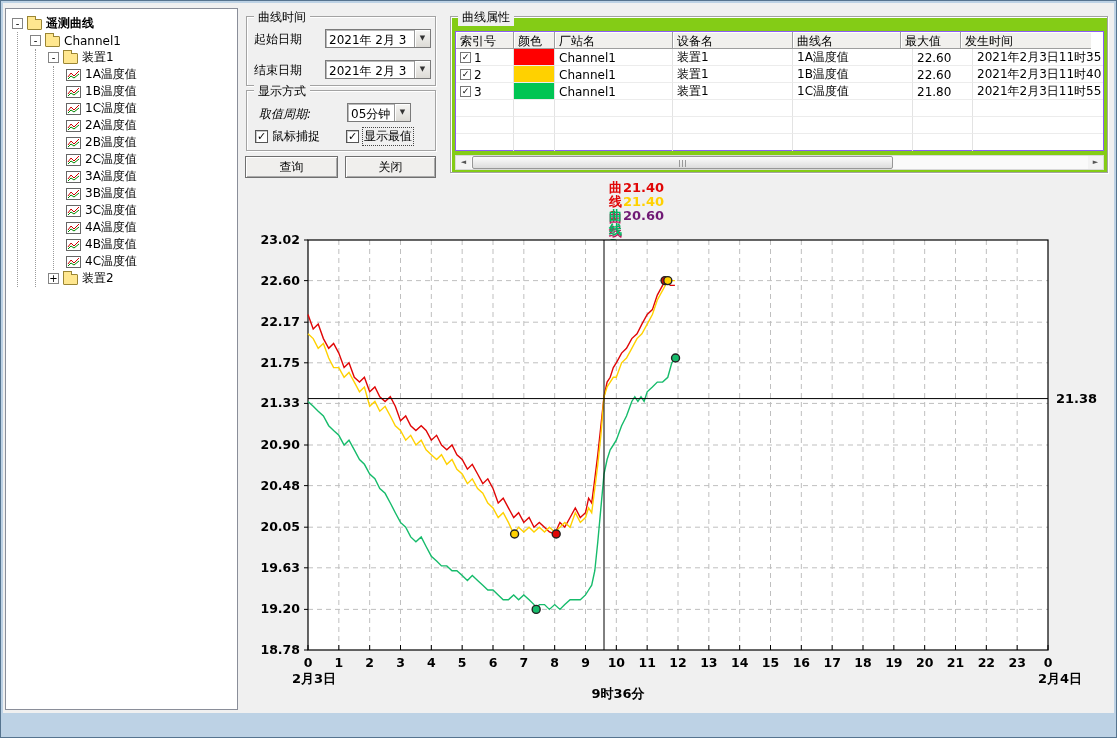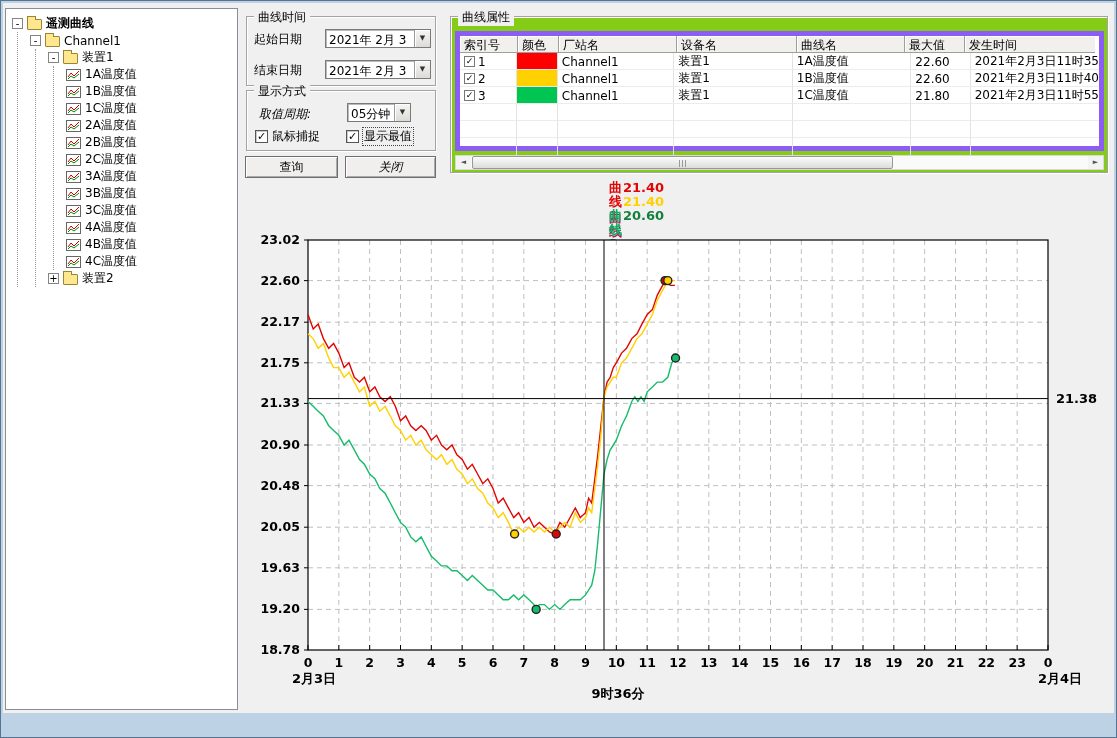--- a/index.html
+++ b/index.html
@@ -36,21 +36,21 @@
   .combo-text { flex:1; padding:2px 2px 0 3px; overflow:hidden; white-space:nowrap; font-size:12px; }
   .combo-btn { flex:0 0 16px; background:linear-gradient(#F6F6F4,#DDDBD6); border-left:1px solid #9a9a9a; box-shadow:inset 1px 1px 0 #fff; font-size:7px; line-height:16px; text-align:center; color:#333; }
 
   .cb { display:inline-block; width:13px; height:13px; background:#fff; border:1px solid #555; box-shadow:inset 1px 1px 0 #c9c9c9; font-size:11px; line-height:11px; text-align:center; font-weight:bold; vertical-align:middle; }
   .cb-wrap { position:absolute; display:flex; align-items:center; gap:4px; height:15px; }
   .focus-label { outline:1px dotted #444; padding:0 1px; }
 
   .btn { position:absolute; height:22px; background:#F0EFED; border:1px solid #6F6F6F; box-shadow:inset 1px 1px 0 #fff, inset -1px -1px 0 #ABABAB; text-align:center; font-size:12px; line-height:20px; }
 
   
-  .grid { position:absolute; left:4px; top:14px; border:5px solid #8b5cf6; background:#fff; }
+  .grid { position:absolute; left:4px; top:14px; border:1px solid #8b5cf6; background:#fff; }
   .grid-row { display:flex; height:17px; }
   .hcell { background:#F1F0ED; border-right:1px solid #9e9e9e; border-bottom:1px solid #9e9e9e; box-shadow:inset 1px 1px 0 #fff; padding:1px 0 0 4px; font-size:12px; overflow:hidden; white-space:nowrap; }
   .dcell { border-right:1px solid #E3E3E3; border-bottom:1px solid #ECECEC; padding:1px 0 0 4px; font-size:12px; overflow:hidden; white-space:nowrap; display:flex; align-items:center; gap:3px; }
   .dcell.swatch { padding:0; }
   .tcb { width:11px; height:11px; border:1px solid #777; background:#fff; font-size:9px; line-height:9px; text-align:center; font-weight:bold; }
   .swatch-fill { width:100%; height:100%; }
 
   
   .hscroll { position:absolute; height:15px; background:#FAFAFA; border:1px solid #D8D8D8; display:flex; align-items:center; }
   .sc-arrow { width:15px; height:13px; font-size:7px; line-height:13px; text-align:center; color:#555; background:#F3F3F3; }
@@ -224,21 +224,21 @@
         <span class="cb">✓</span>
         <span>鼠标捕捉</span>
       </div>
       <div class="cb-wrap" style="left:99px;top:38px;">
         <span class="cb">✓</span>
         <span class="focus-label">显示最值</span>
       </div>
     </div>
 
     <div class="btn" style="left:242px;top:153px;width:93px;">查询</div>
-    <div class="btn" style="left:342px;top:153px;width:91px;font-style:italic;">关闭</div>
+    <div class="btn" style="left:342px;top:153px;width:91px;">关闭</div>
 
     <div class="groupbox" style="left:447px;top:13px;width:658px;height:157px;background:#84cc16;">
       <span class="gb-title" style="background:#F0F0F0;">曲线属性</span>
       <div class="grid" style="width:649px;height:120px;">
         <div class="grid-row">
           <div class="hcell" style="width:58px">索引号</div>
           <div class="hcell" style="width:41px">颜色</div>
           <div class="hcell" style="width:118px">厂站名</div>
           <div class="hcell" style="width:120px">设备名</div>
           <div class="hcell" style="width:108px">曲线名</div>
@@ -328,21 +328,21 @@
       <div class="legend-row">
         <span class="legend-label" style="color: rgb(224, 6, 6);">曲线1</span>
         <span class="legend-value" style="color: rgb(224, 6, 6);">21.40</span>
       </div>
       <div class="legend-row">
         <span class="legend-label" style="color: #be185d; margin-top: 16px;">曲线2</span>
         <span class="legend-value" style="color: rgb(255, 209, 0);">21.40</span>
       </div>
       <div class="legend-row">
         <span class="legend-label" style="color: rgb(0, 184, 98);">曲线3</span>
-        <span class="legend-value" style="color: #15803d;">20.60</span>
+        <span class="legend-value" style="color: #701a75;">20.60</span>
       </div>
     </div>
 
     <svg id="chart-svg" style="position:absolute;left:237px;top:201px;" width="872" height="505" viewBox="0 0 872 505">
         <rect x="68" y="36" width="740" height="410" fill="#fff"></rect>
         <line x1="64" y1="36" x2="68" y2="36" stroke="#000"></line>
         <text x="60" y="40" text-anchor="end" font-size="12.5" font-weight="bold" fill="#000">23.02</text>
         <line x1="68" y1="76.61320754716965" x2="808" y2="76.61320754716965" stroke="#BFBFBF" stroke-dasharray="5 4"></line>
         <line x1="64" y1="76.61320754716965" x2="68" y2="76.61320754716965" stroke="#000"></line>
         <text x="60" y="80.61320754716965" text-anchor="end" font-size="12.5" font-weight="bold" fill="#000">22.60</text>

